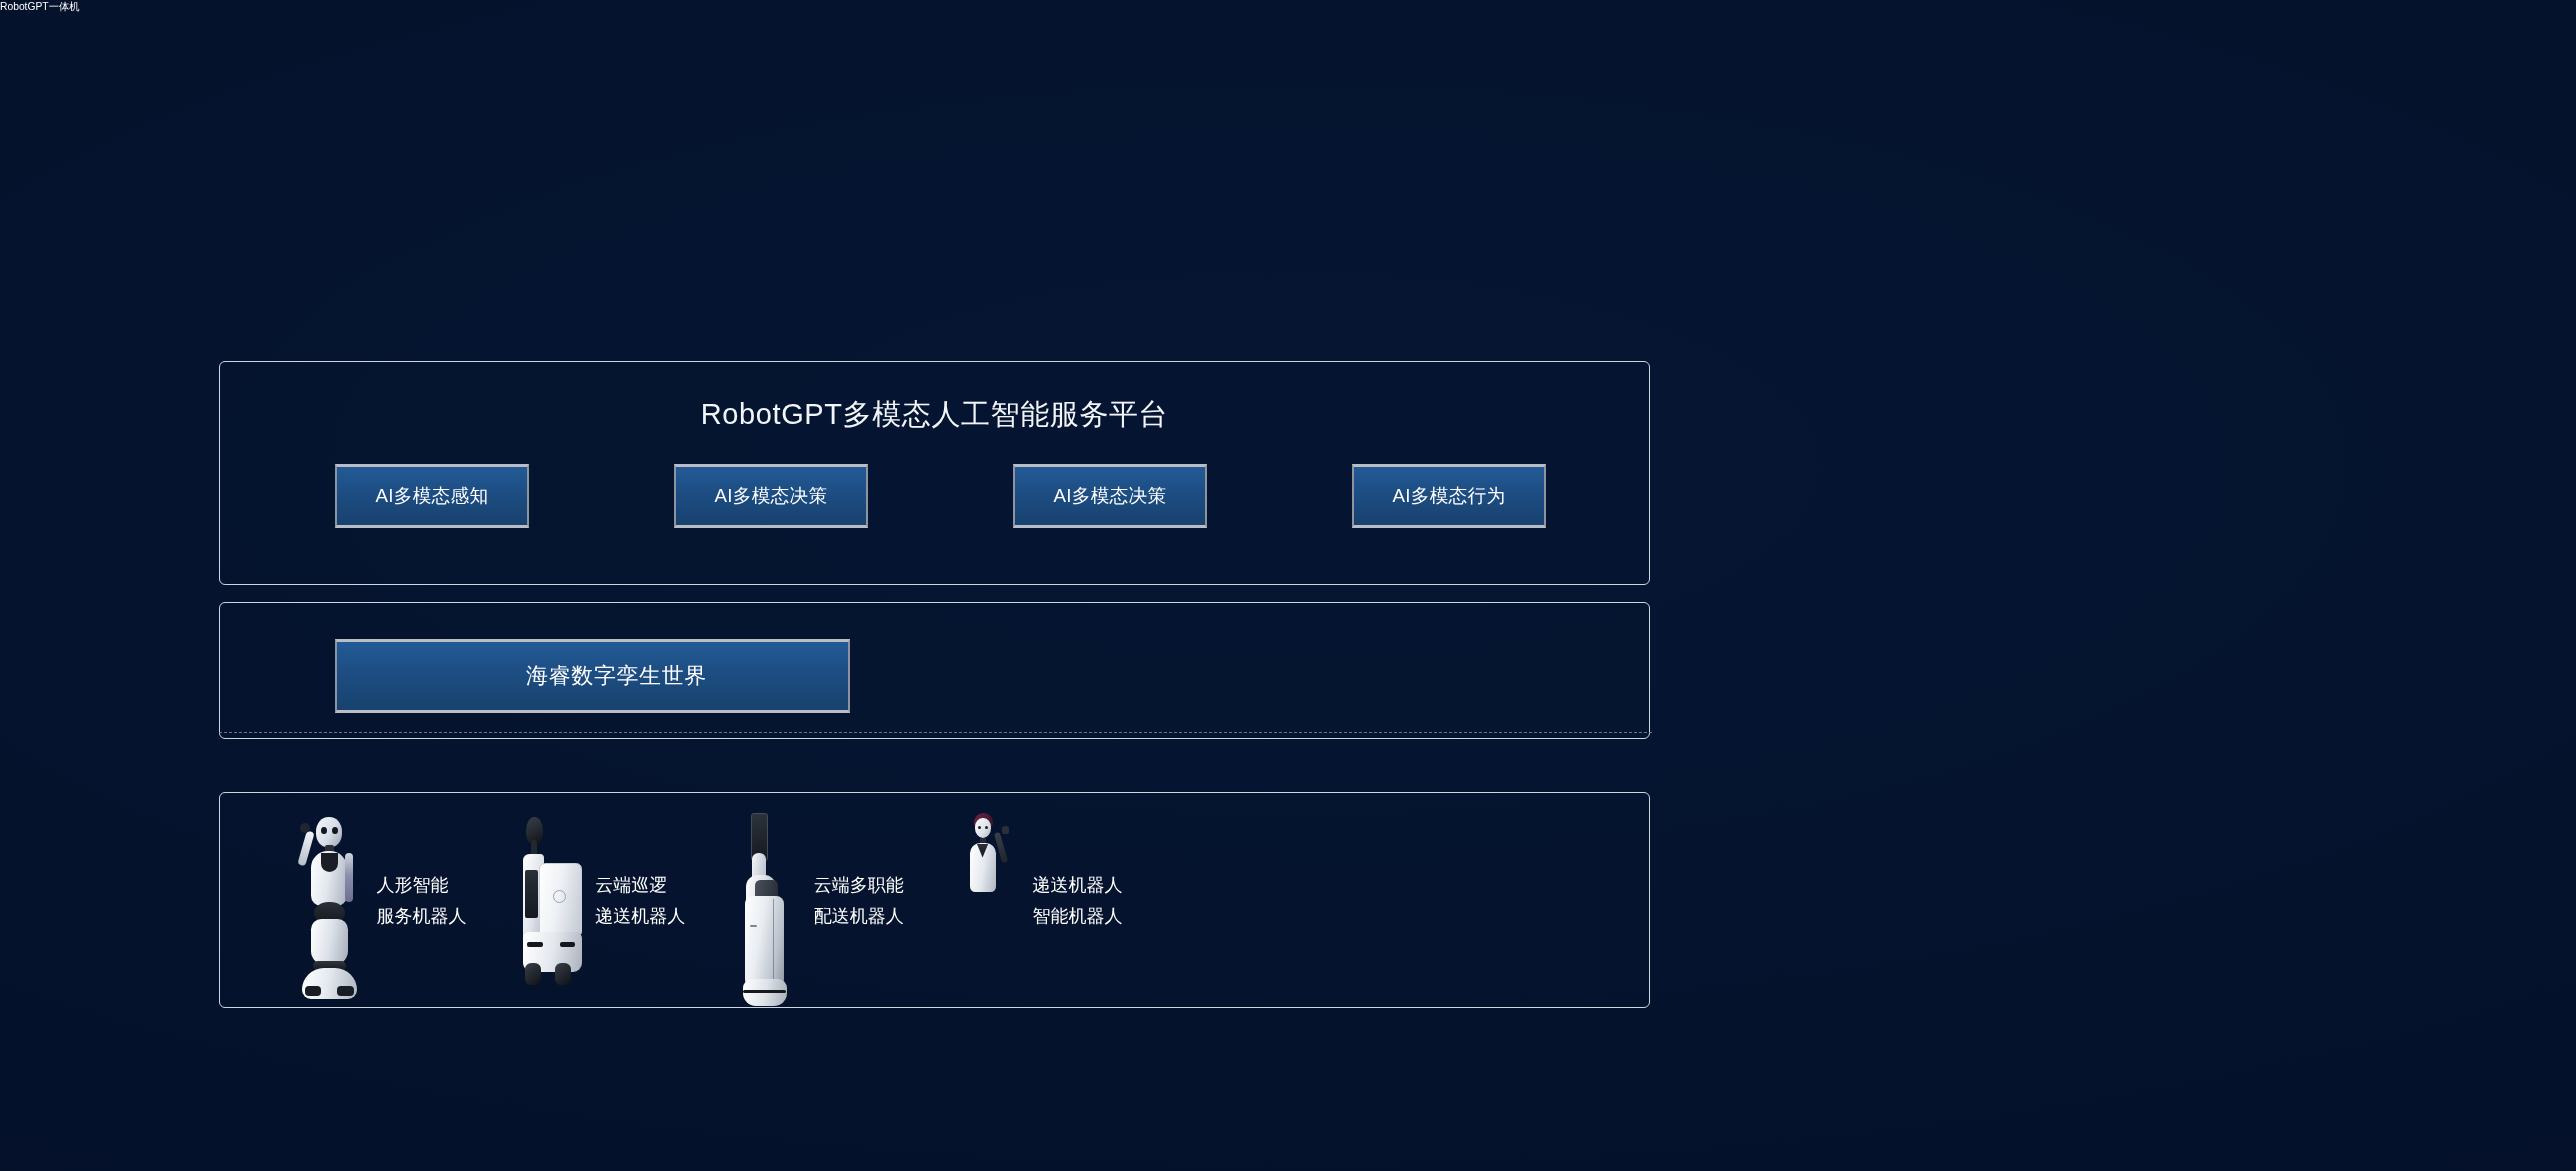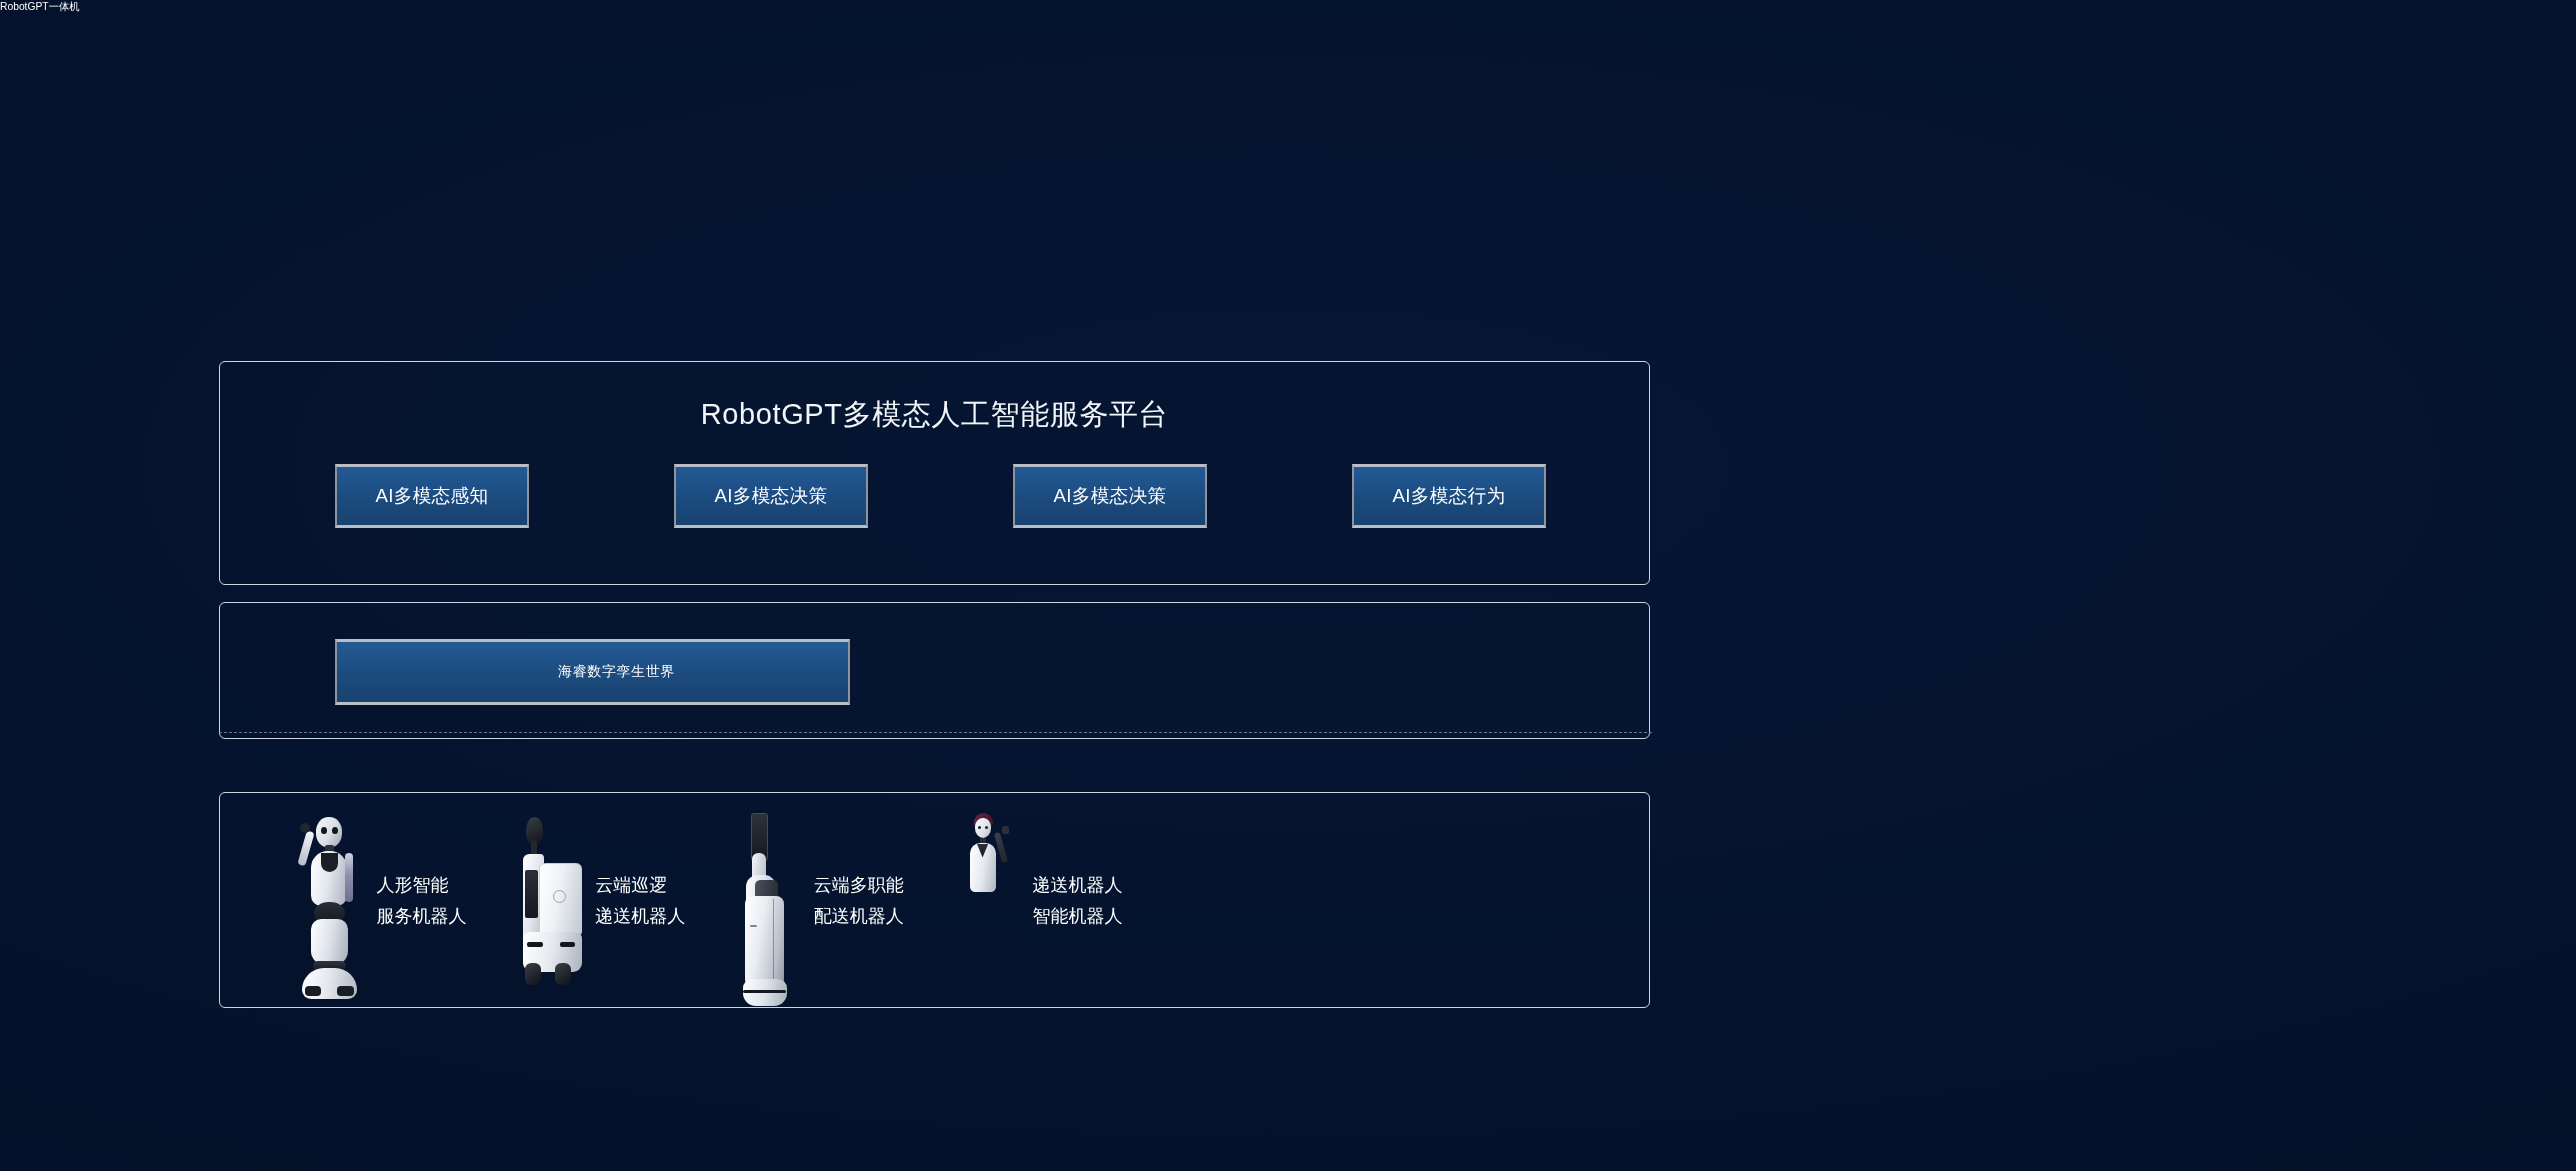--- a/index.html
+++ b/index.html
@@ -112,22 +112,22 @@
     position: absolute;
     left: 115px;
     top: 36px;
     width: 1211px;
     display: flex;
     justify-content: space-between;
   }
 
   .chip-engine {
     width: 515px;
-    height: 66px;
-    font-size: 14px;
+    height: 74px;
+    font-size: 22px;
     letter-spacing: 0.6px;
     padding-left: 48px;
   }
 
   
   #separator {
     position: absolute;
     left: 219px;
     top: 732px;
     width: 1433px;

